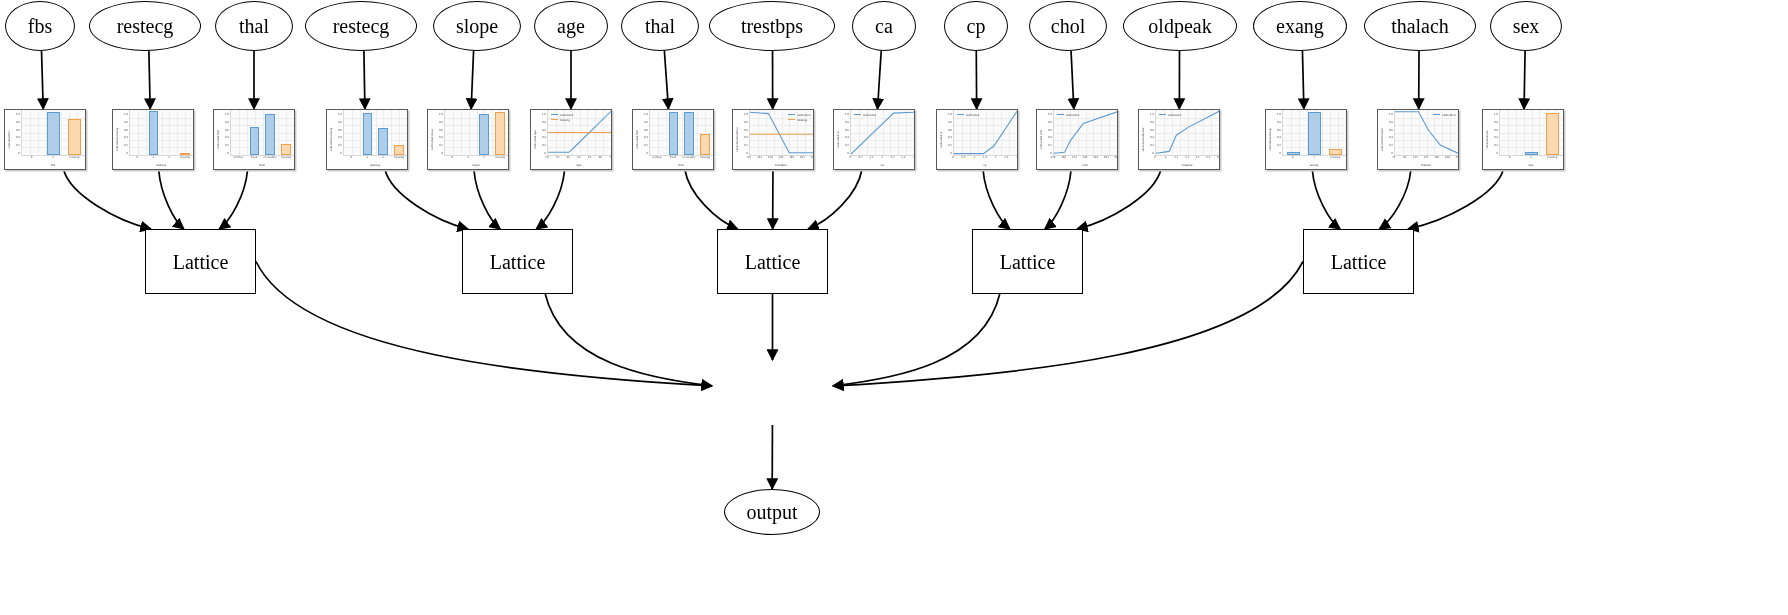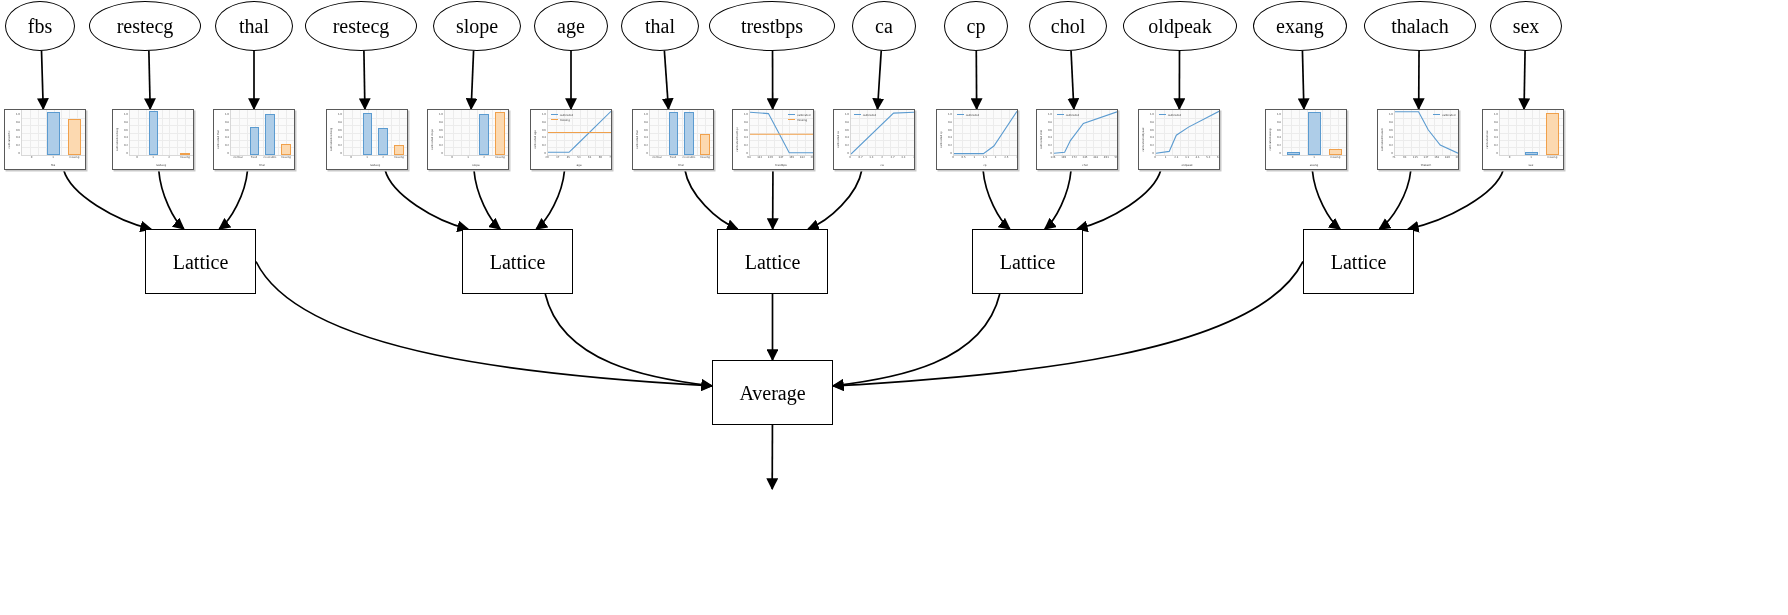--- a/index.html
+++ b/index.html
@@ -1022,18 +1022,18 @@
         <span class="lbl">Lattice</span>
       </div>
       <div class="box-node" style="left: 972px; top: 229px; width: 111px; height: 65px;">
         <span class="lbl">Lattice</span>
       </div>
       <div class="box-node" style="left: 1303px; top: 229px; width: 111px; height: 65px;">
         <span class="lbl">Lattice</span>
       </div>
     </div>
 
-  <div class="box-node" id="average-box" style="left: 712px; top: 360px; width: 121px; height: 65px;">
-    <span class="lbl">Average</span>
+
+  <div class="ellipse-node" id="output-ellipse" style="left: 724px; top: 489px; width: 96px; height: 46px;">
+    <span class="lbl">output</span>
   </div>
-
 
 </div>
 
 </body></html>

